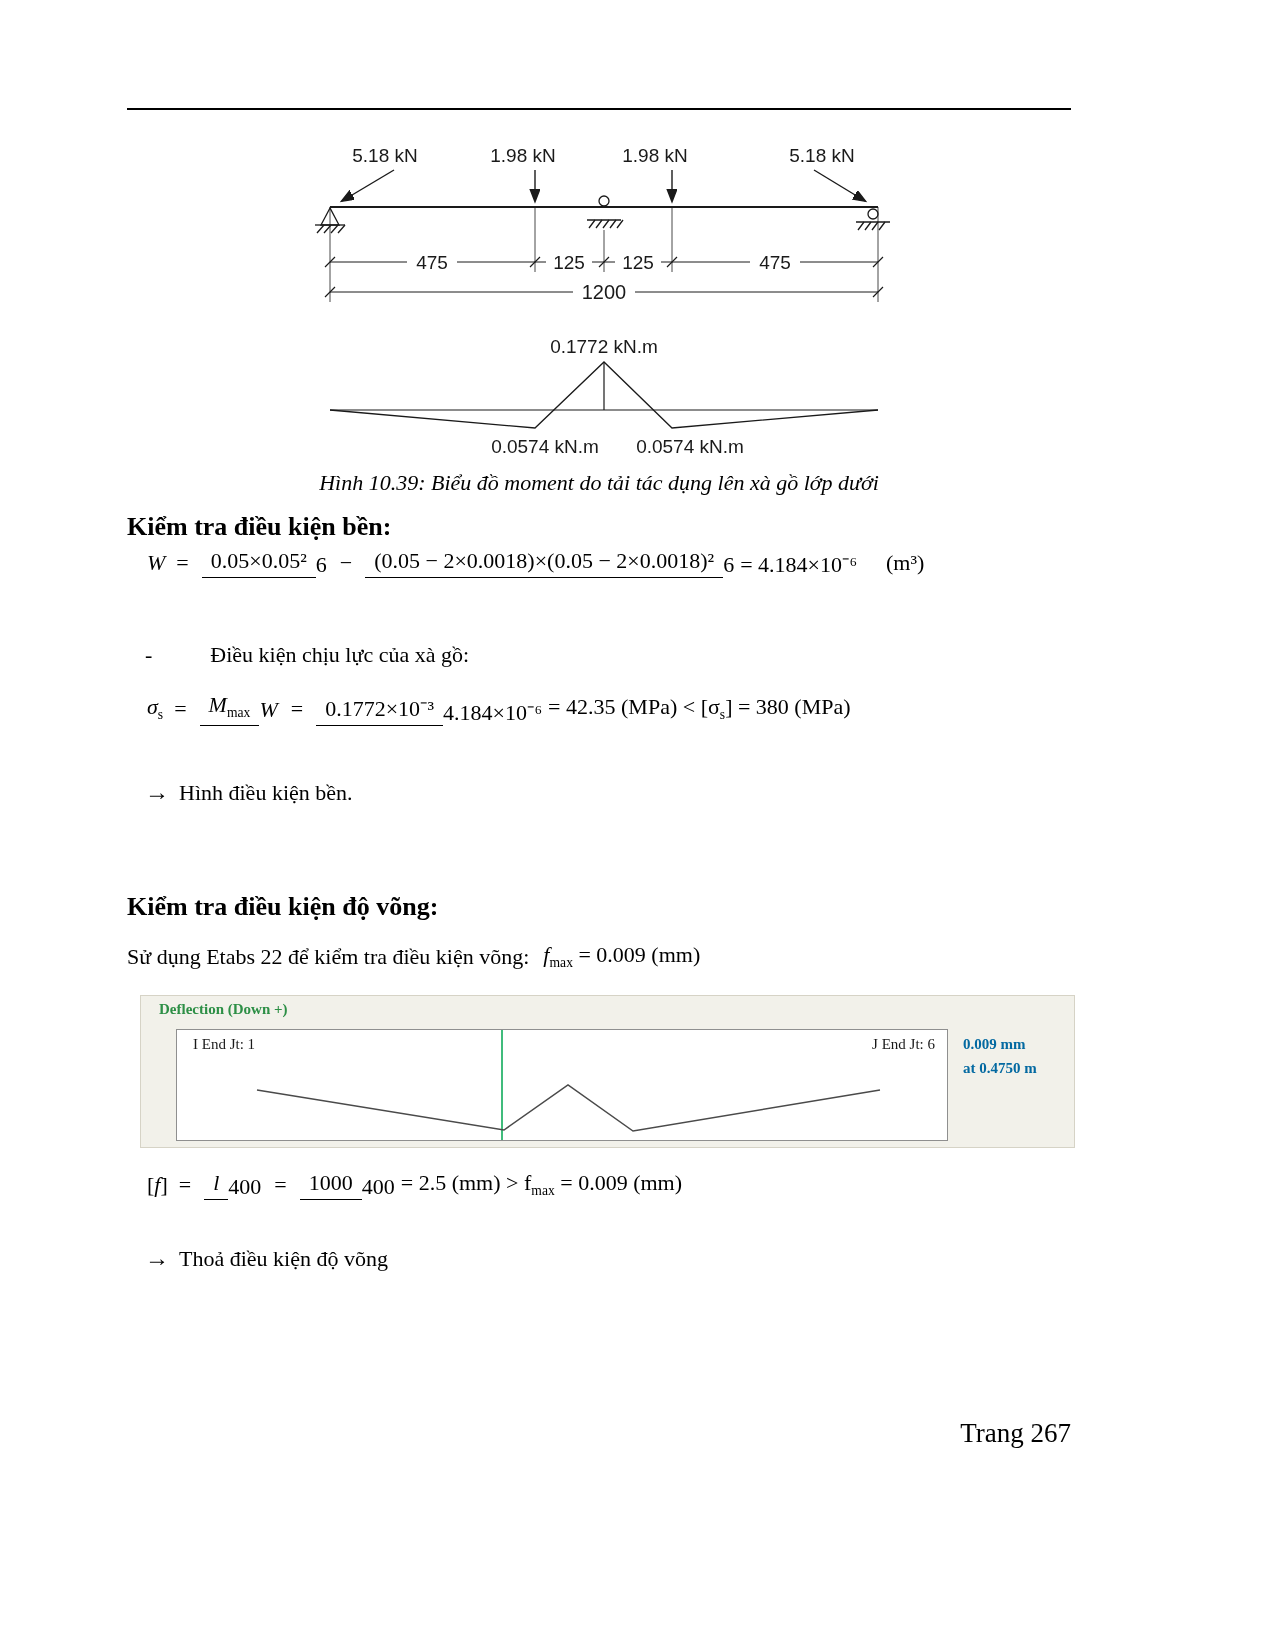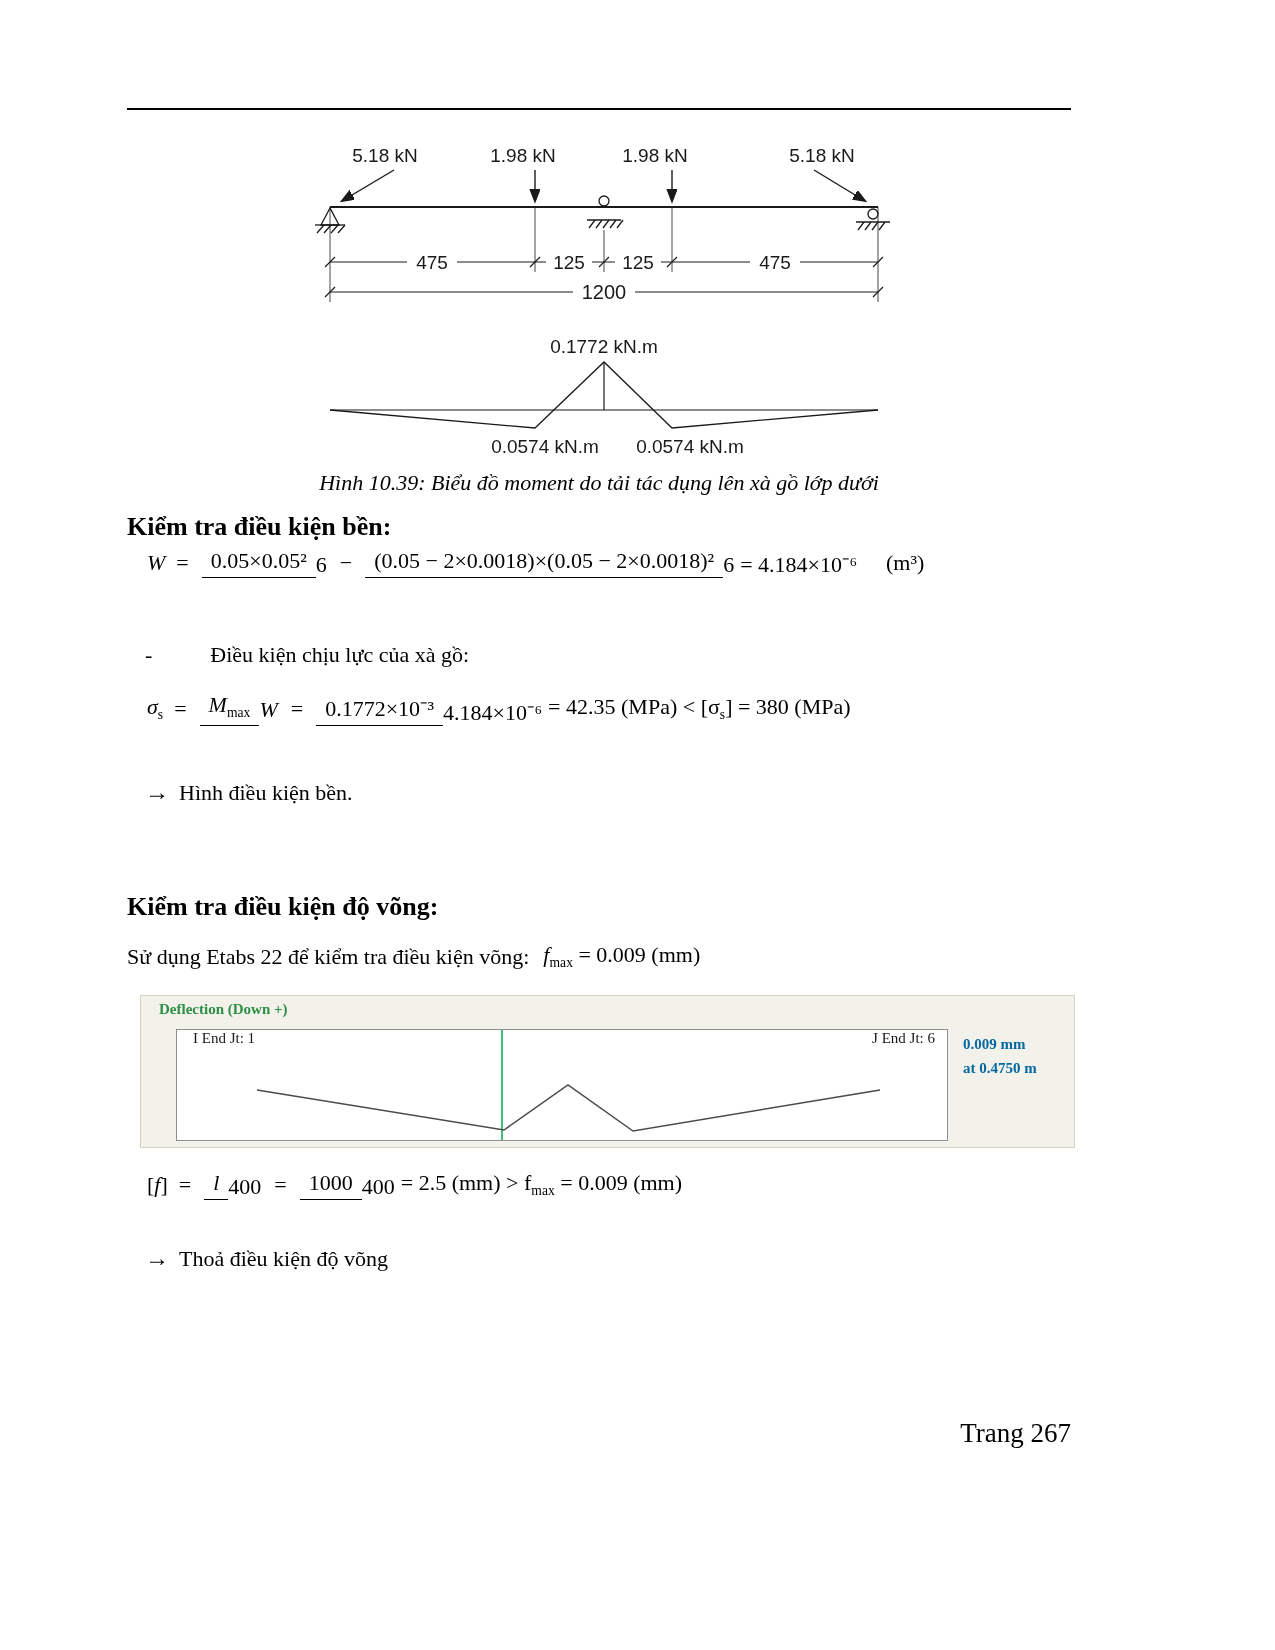--- a/index.html
+++ b/index.html
@@ -41,21 +41,21 @@
   .etabs-panel {
     left:140px; top:995px; width:935px; height:153px;
     background:#f2f1ea; border:1px solid #d6d3c6;
     font-family:Liberation Serif, serif;
   }
   .etabs-title { position:absolute; left:18px; top:5px; font-size:15px; font-weight:bold; color:#2d8f46; }
   .etabs-plot {
     position:absolute; left:35px; top:33px; width:772px; height:112px;
     background:#fff; border:1px solid #8f8f8f;
   }
-  .jt-label { position:absolute; top:0; font-size:15px; color:#1a1a1a; }
+  .jt-label { position:absolute; top:6px; font-size:15px; color:#1a1a1a; }
   .jt-i { left:16px; }
   .jt-j { right:12px; }
   .etabs-values { position:absolute; left:822px; top:36px; font-size:15px; font-weight:bold; color:#0369a1; line-height:24px; }
 
   .footer { left:127px; top:1418px; width:944px; text-align:right; font-size:27px; }
 </style>
 </head>
 <body>
 
 <div class="page">

